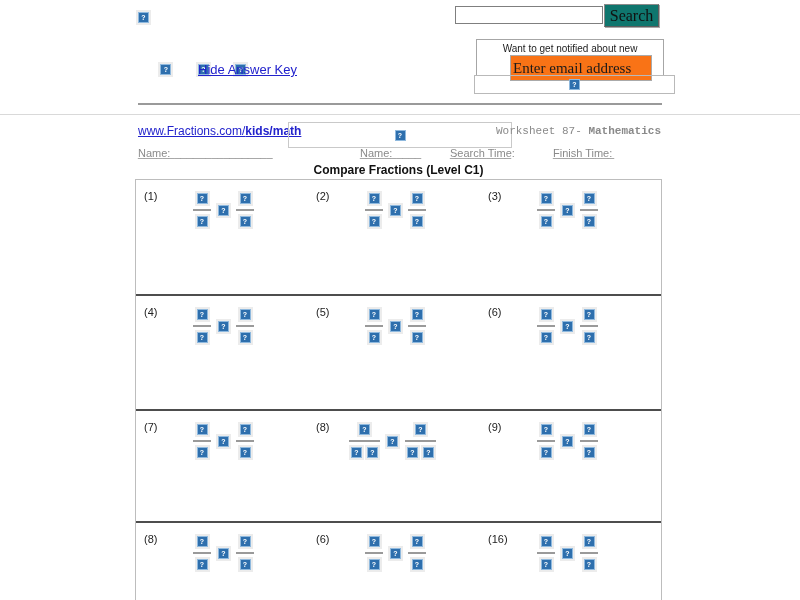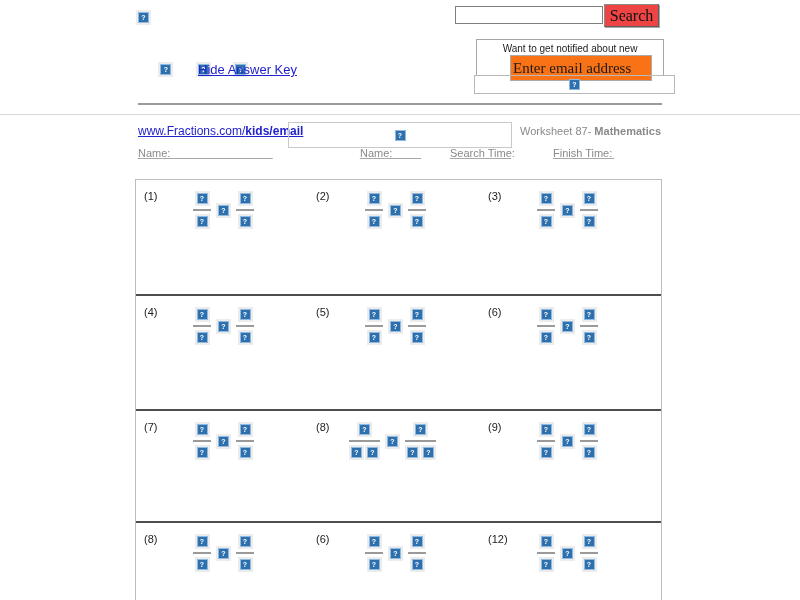--- a/index.html
+++ b/index.html
@@ -13,21 +13,21 @@
   .ph .q{display:inline-flex;align-items:center;justify-content:center;
       width:9px;height:9px;background:var(--icon-blue,#2e6fad);
       border:1px solid var(--icon-border,#8fb9de);color:#fff;
       font:bold 7px/9px "Liberation Sans",sans-serif;}
   .ph.sm{width:13px;height:13px;background:transparent;}
 
   
   .search-input{position:absolute;left:455px;top:6px;width:142px;height:14px;
       border:1px solid #7f7f7f;background:#fff;}
   .search-btn{position:absolute;left:604px;top:4px;width:55px;height:23px;
-      background:#ef4444;border:1px solid #8a8a8a;border-right-color:#5e5e5e;
+      background:#0f766e;border:1px solid #8a8a8a;border-right-color:#5e5e5e;
       border-bottom-color:#5e5e5e;box-shadow:1px 1px 0 #a8a8a8;
       font:16px "Liberation Serif",serif;color:#111;padding:0;}
   .icon1{left:136px;top:6px;}
   .ak1{left:139px;top:58px;} .ak2{left:157px;top:58px;} .ak3{left:175px;top:58px;}
   .hide-key{left:198px;top:62px;font-size:13px;color:var(--link-blue,#2222cc);
       text-decoration:underline;cursor:pointer;}
 
   .notify{left:476px;top:39px;width:186px;height:35px;border:1px solid #a6a6a6;}
   .notify-prompt{font-size:10px;color:#1c1c1c;text-align:center;margin-top:3px;}
   .email-input{position:absolute;left:33px;top:15px;width:136px;height:16px;
@@ -37,21 +37,21 @@
       display:flex;align-items:center;justify-content:center;}
 
   .hr1{left:138px;top:103px;width:524px;height:2px;background:#9a9a9a;}
   .hr2{left:0;top:114px;width:800px;height:1px;background:#d9d9d9;}
 
   
   .site-link{left:138px;top:124px;font-size:12px;color:var(--link-blue,#2222cc);
       text-decoration:underline;cursor:pointer;}
   .banner{left:288px;top:122px;width:222px;height:24px;border:1px solid #c9c9c9;
       display:flex;align-items:center;justify-content:center;}
-  .wnum{right:139px;top:125px;font-size:11px;color:var(--muted-gray,#8a8a8a);}
+  .wnum{right:139px;top:125px;font-size:11px;color:var(--muted-gray,#8a8a8a);font-family:Liberation Mono, monospace;}
   .fields{left:138px;top:147px;width:524px;height:14px;font-size:11px;
       color:var(--muted-gray,#8a8a8a);}
   .fields span{position:absolute;top:0;white-space:nowrap;}
   .f-name{left:0;} .f-date{left:222px;} .f-start{left:312px;} .f-finish{left:415px;}
   .wtitle{left:135px;top:163px;width:527px;text-align:center;font-size:12px;
       font-weight:bold;color:#111;}
 
   
   .ptable{left:135px;top:179px;width:527px;height:430px;border:1px solid #bdbdbd;
       display:flex;flex-direction:column;box-sizing:border-box;}
@@ -101,21 +101,21 @@
   <div class="abs notify-submit">
     <span class="ph sm">
       <span class="q">?</span>
     </span>
   </div>
 
   <div class="abs hr1"></div>
   <div class="abs hr2"></div>
 
   
-  <a class="abs site-link"><span>www.Fractions.com/</span><b>kids/email</b></a>
+  <a class="abs site-link"><span>www.Fractions.com/</span><b>kids/math</b></a>
 
   <div class="abs banner">
     <span class="ph sm">
       <span class="q">?</span>
     </span>
   </div>
 
   <div class="abs wnum"><span>Worksheet 87-</span> <b>Mathematics</b></div>
 
   <div class="abs fields">
@@ -130,20 +130,21 @@
     <span class="f-start">
         <span>Search Time:</span> 
         <span>__________</span>
       </span>
     <span class="f-finish">
         <span>Finish Time:</span> 
         <span>__________</span>
       </span>
   </div>
 
+  <div class="abs wtitle">Compare Fractions (Level C1)</div>
 
   
   <div class="abs ptable">
     <div class="prow r1">
         <div class="problem p1">
           <span class="plabel">(1)</span>
           <span class="pgroup">
             <span class="frac">
               <span class="ph">
                 <span class="q">?</span>
@@ -477,21 +478,21 @@
               <span class="bar"></span>
               <span class="den">
                 <span class="ph">
                   <span class="q">?</span>
                 </span>
               </span>
             </span>
           </span>
         </div>
         <div class="problem p3">
-          <span class="plabel">(12)</span>
+          <span class="plabel">(16)</span>
           <span class="pgroup">
             <span class="frac">
               <span class="ph">
                 <span class="q">?</span>
               </span>
               <span class="bar"></span>
               <span class="den">
                 <span class="ph">
                   <span class="q">?</span>
                 </span>

